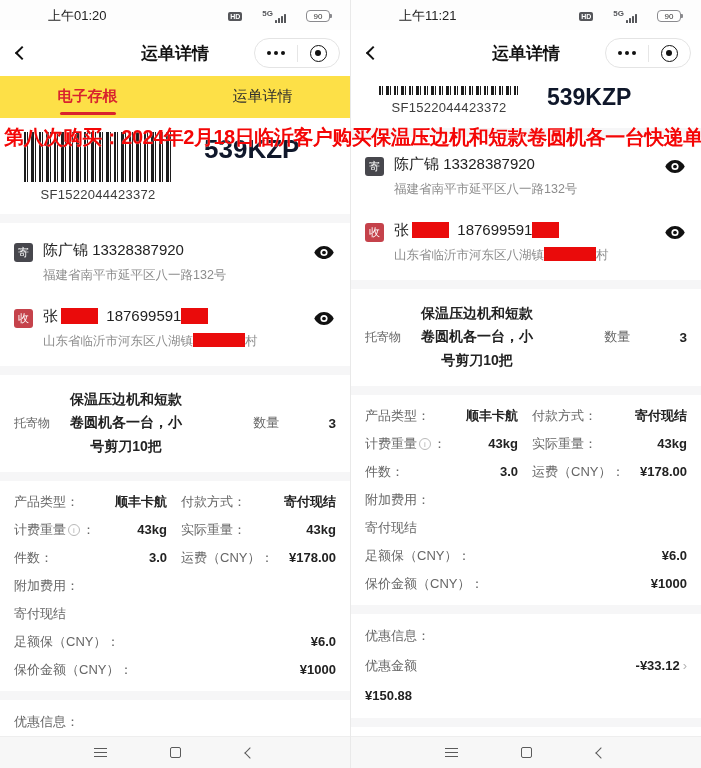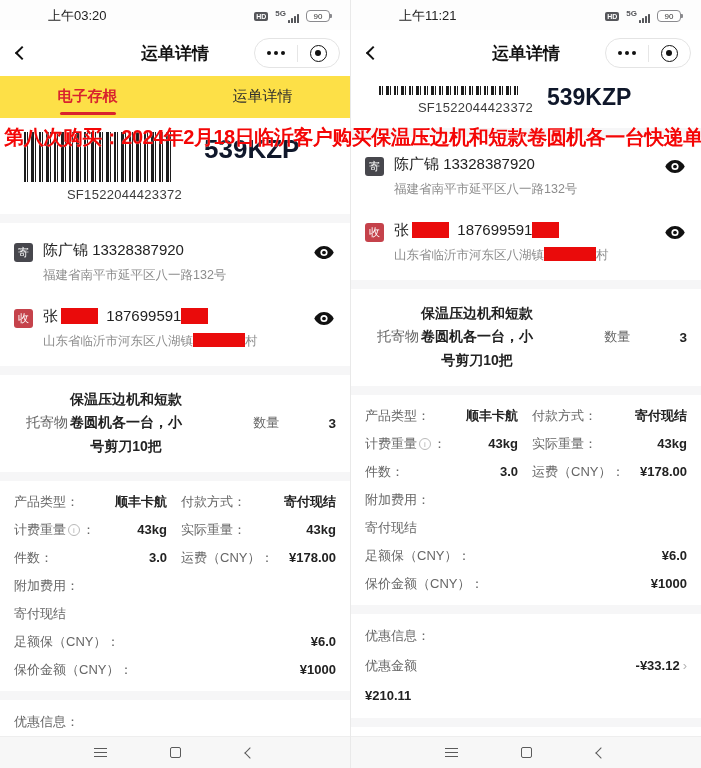--- a/index.html
+++ b/index.html
@@ -4,21 +4,21 @@
 <style>
   * { margin:0; padding:0; box-sizing:border-box; }
   html,body { font-family:"Liberation Sans","DejaVu Sans",sans-serif; }
   #stage { position:relative; width:701px; height:768px; background:#e9e9e9; display:flex; gap:1px; overflow:hidden; }
 
   .screen { width:350px; height:768px; background:#f6f6f7; display:flex; flex-direction:column; overflow:hidden; }
 
   
   .statusbar { height:30px; background:#fdfdfd; display:flex; align-items:center; justify-content:space-between; padding:2px 20px 0 48px; flex:none; }
   .sb-time { font-size:13px; color:#222; }
-  .sb-right { display:flex; align-items:center; gap:7px; }
+  .sb-right { display:flex; align-items:center; gap:20px; }
   .hd-badge { background:#55565a; color:#fff; font-size:7px; font-weight:bold; border-radius:2px; padding:1px 2px; line-height:1; }
   .net-wrap { display:flex; align-items:flex-end; gap:2px; }
   .net-5g { font-size:8px; color:#55565a; font-weight:bold; margin-bottom:5px; }
   .sig { display:flex; align-items:flex-end; gap:1px; }
   .sig i { display:block; width:2px; background:#55565a; border-radius:0.5px; }
   .sig i:nth-child(1){height:3px}.sig i:nth-child(2){height:5px}.sig i:nth-child(3){height:7px}.sig i:nth-child(4){height:9px}
   .battery { border:1px solid #8a8a8e; border-radius:4px; width:24px; height:12px; font-size:8px; color:#333; display:flex; align-items:center; justify-content:center; position:relative; background:#fff; }
   .battery::after { content:""; position:absolute; right:-3px; top:3px; width:2px; height:4px; background:#8a8a8e; border-radius:0 1px 1px 0; }
 
   
@@ -39,21 +39,21 @@
   
   .tabs { background:#fde047; display:flex; height:42px; flex:none; margin-bottom:0; }
   .tab { flex:1; text-align:center; line-height:40px; font-size:15px; color:#2d2d2d; position:relative; cursor:pointer; }
   .tab.active { color:#d9232e; font-weight:bold; }
   .tab.active::after { content:""; position:absolute; left:50%; transform:translateX(-50%); bottom:3px; width:56px; height:3px; background:#d9232e; border-radius:2px; }
 
   .card { background:#fff; margin-bottom:9px; flex:none; }
 
   
   .bc-card { display:flex; padding:8px 14px 12px; height:96px; }
-  .bc-left { width:168px; text-align:right; }
+  .bc-left { width:168px; text-align:center; }
   .bars { height:50px; margin:6px 10px 5px; background:repeating-linear-gradient(90deg,#1c1c1c 0 2px,#fff 2px 3px,#1c1c1c 3px 4px,#fff 4px 7px,#1c1c1c 7px 10px,#fff 10px 11px,#1c1c1c 11px 12px,#fff 12px 15px); }
   .bc-num { font-size:13px; color:#3c3c3c; letter-spacing:0.3px; }
   .bc-right { flex:1; padding-left:22px; padding-top:4px; }
   .dest-label { font-size:17px; font-weight:bold; color:#111; }
   .dest-code { font-size:26px; font-weight:bold; color:#0f172a; margin-top:4px; }
   
   .bc-mini { display:flex; padding:8px 14px 10px; height:52px; }
   .bc-mini .bars { height:9px; margin:2px 14px 5px; }
   .bc-mini .dest-code { margin-top:0; font-size:23px; padding-left:14px; }
 
@@ -67,21 +67,21 @@
   .addr-name { font-size:15px; color:#222; }
   .addr-line { font-size:12.5px; color:#8c8c8c; margin-top:7px; line-height:1.3; }
   .eye-btn { position:absolute; right:2px; top:16px; cursor:pointer; }
   .redact { display:inline-block; background:#ea0b0b; vertical-align:-3px; }
   .r-name { width:37px; height:16px; margin-left:3px; }
   .r-phone { width:27px; height:16px; }
   .r-addr { width:52px; height:14px; vertical-align:-2px; }
 
   
   .cargo-card { display:flex; align-items:center; padding:13px 14px; min-height:78px; }
-  .cargo-label { width:54px; color:#666; font-size:14px; flex:none;text-align:right; }
+  .cargo-label { width:54px; color:#666; font-size:12px; flex:none; }
   .cargo-value { width:116px; text-align:center; font-size:14px; color:#222; font-weight:bold; line-height:1.7; flex:none; }
   .cargo-qlabel { flex:1; color:#666; font-size:13px; padding-left:20px;text-align:center; }
   .cargo-qty { font-size:13.5px; color:#222; font-weight:bold; }
 
   
   .details-card { padding:7px 14px; }
   .drow { display:grid; grid-template-columns:96px 1fr 112px 1fr; line-height:28px; font-size:13px; align-items:center; }
   .kv { display:flex; justify-content:space-between; line-height:28px; font-size:13px; }
   .dlabel { color:#666; display:flex; align-items:center; }
   .dvalue { text-align:right; color:#222; font-weight:bold; }
@@ -105,21 +105,21 @@
   
   .overlay-note { position:absolute; top:124px; left:3px; width:701px; text-align:center; z-index:40; font-size:20px; font-weight:bold; color:#f40606; white-space:nowrap; letter-spacing:-0.5px; text-shadow:0 0 1px rgba(255,255,255,0.85); pointer-events:none; }
 </style>
 </head>
 <body>
 
 <div id="stage">
 
   <div class="screen">
     <div class="statusbar">
-      <span class="sb-time">上午03:20</span>
+      <span class="sb-time">上午01:20</span>
       <span class="sb-right">
         <span class="hd-badge">HD</span>
         <span class="net-wrap">
           <span class="net-5g">5G</span>
           <span class="sig">
               <i></i>
               <i></i>
               <i></i>
               <i></i>
             </span>
@@ -396,21 +396,21 @@
 
       <div class="card list-card">
         <div class="lrow">
             <span class="llabel">优惠信息：</span>
           </div>
         <div class="lrow">
           <span class="llabel">优惠金额</span>
           <span class="lvalue"><span>-¥33.12</span><span class="chev-r">›</span></span>
         </div>
         <div class="lrow">
-          <span class="lvalue">¥210.11</span>
+          <span class="lvalue">¥150.88</span>
         </div>
       </div>
 
       <div class="card list-card">
         <div class="lrow">
           <span class="llabel"></span>
         </div>
 
       </div>
     </div>

